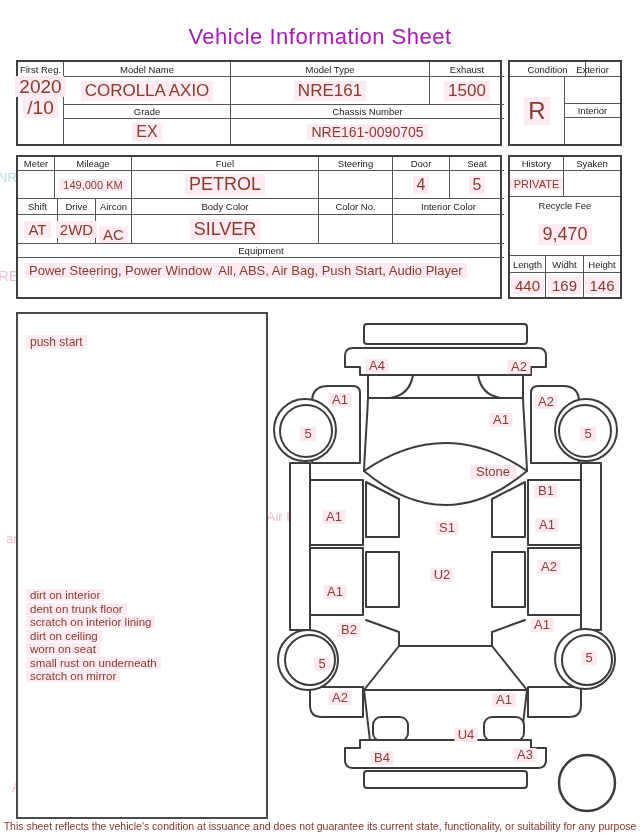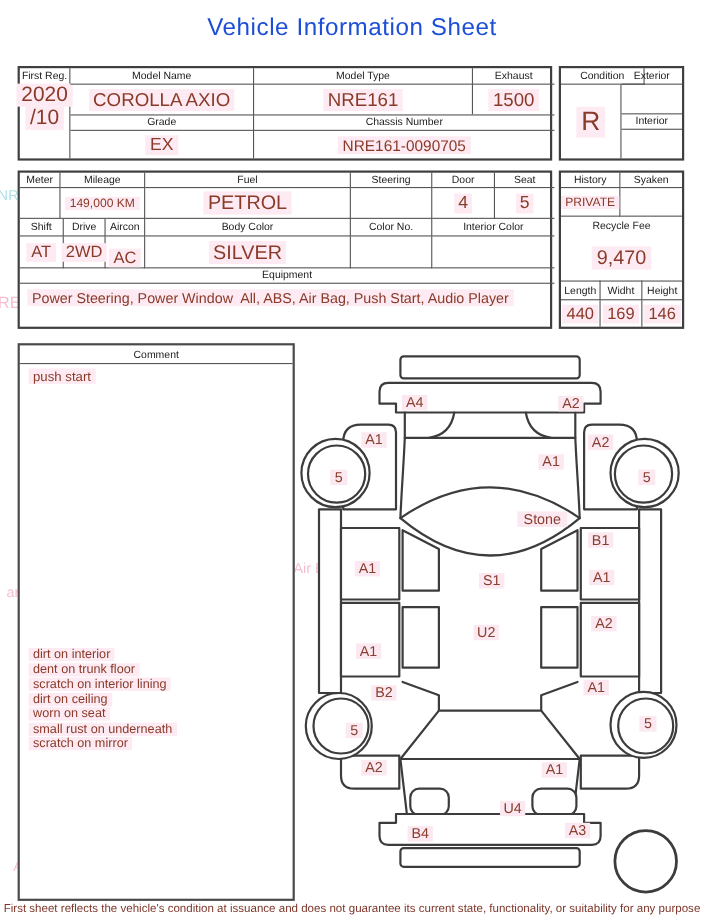--- a/index.html
+++ b/index.html
@@ -1,19 +1,19 @@
 <!DOCTYPE html>
 <html><head>
 <meta charset="utf-8">
 <style>
   html,body{margin:0;padding:0;background:#fff;}
   .page{position:relative;width:640px;height:835px;background:#ffffff;overflow:hidden;
         font-family:"Liberation Sans", sans-serif;color:#111;}
-  .title{position:absolute;left:0;top:12px;width:640px;text-align:center;
-         font-size:22px;letter-spacing:.5px;color:#1d4ed8;}
+  .title{position:absolute;left:0;top:24px;width:640px;text-align:center;
+         font-size:22px;letter-spacing:.5px;color:#a21caf;}
   .box{position:absolute;box-sizing:border-box;border:2px solid #3f3f3f;background:#fff;}
   .cell{position:absolute;box-sizing:border-box;}
   .br{border-right:1px solid #555;}
   .bb{border-bottom:1px solid #555;}
   .bt{border-top:1px solid #555;}
   .hdr{font-size:9.5px;color:#1a1a1a;display:flex;align-items:center;justify-content:center;}
   .val{display:flex;align-items:center;justify-content:center;color:#8a3a28;}
   .col{flex-direction:column;}
   .hl{background:#fdeaf2;padding:0 4px;white-space:pre;}
   .hl:empty{display:none;}
@@ -172,21 +172,20 @@
       </div>
     <div class="cell br val" style="left:36px;top:116px;width:38px;height:24px;font-size:15px;">
         <span class="hl">169</span>
       </div>
     <div class="cell val" style="left:74px;top:116px;width:36px;height:24px;font-size:15px;">
         <span class="hl">146</span>
       </div>
   </div>
 
   <div class="cbox" style="left:16px;top:312px;width:252px;height:507px;">
-    <div class="sechdr" style="top:0;border-bottom:1px solid #555;">Comment</div>
     <div style="position:absolute;left:8px;top:21px;font-size:12px;color:#8a3a28;">
       <span class="hl">push start</span>
     </div>
     <div id="note-body" style="position:absolute;left:8px;top:275px;width:236px;">
         <div class="note-line"><span class="hl">dirt on interior</span></div>
         <div class="note-line"><span class="hl">dent on trunk floor</span></div>
         <div class="note-line"><span class="hl">scratch on interior lining</span></div>
         <div class="note-line"><span class="hl">dirt on ceiling</span></div>
         <div class="note-line"><span class="hl">worn on seat</span></div>
         <div class="note-line"><span class="hl">small rust on underneath</span></div>
@@ -293,14 +292,14 @@
         <text x="234" y="394" text-anchor="middle" font-size="13" fill="#8a4030">A1</text>
         <rect x="184.5" y="418" width="23" height="14" fill="#fce8f0"></rect>
         <text x="196" y="429" text-anchor="middle" font-size="13" fill="#8a4030">U4</text>
         <rect x="100.5" y="441" width="23" height="14" fill="#fce8f0"></rect>
         <text x="112" y="452" text-anchor="middle" font-size="13" fill="#8a4030">B4</text>
         <rect x="243.5" y="438" width="23" height="14" fill="#fce8f0"></rect>
         <text x="255" y="449" text-anchor="middle" font-size="13" fill="#8a4030">A3</text>
       </g>
   </svg>
 
-  <div class="footer">First sheet reflects the vehicle's condition at issuance and does not guarantee its current state, functionality, or suitability for any purpose</div>
+  <div class="footer">This sheet reflects the vehicle's condition at issuance and does not guarantee its current state, functionality, or suitability for any purpose</div>
 </div>
 
 </body></html>

